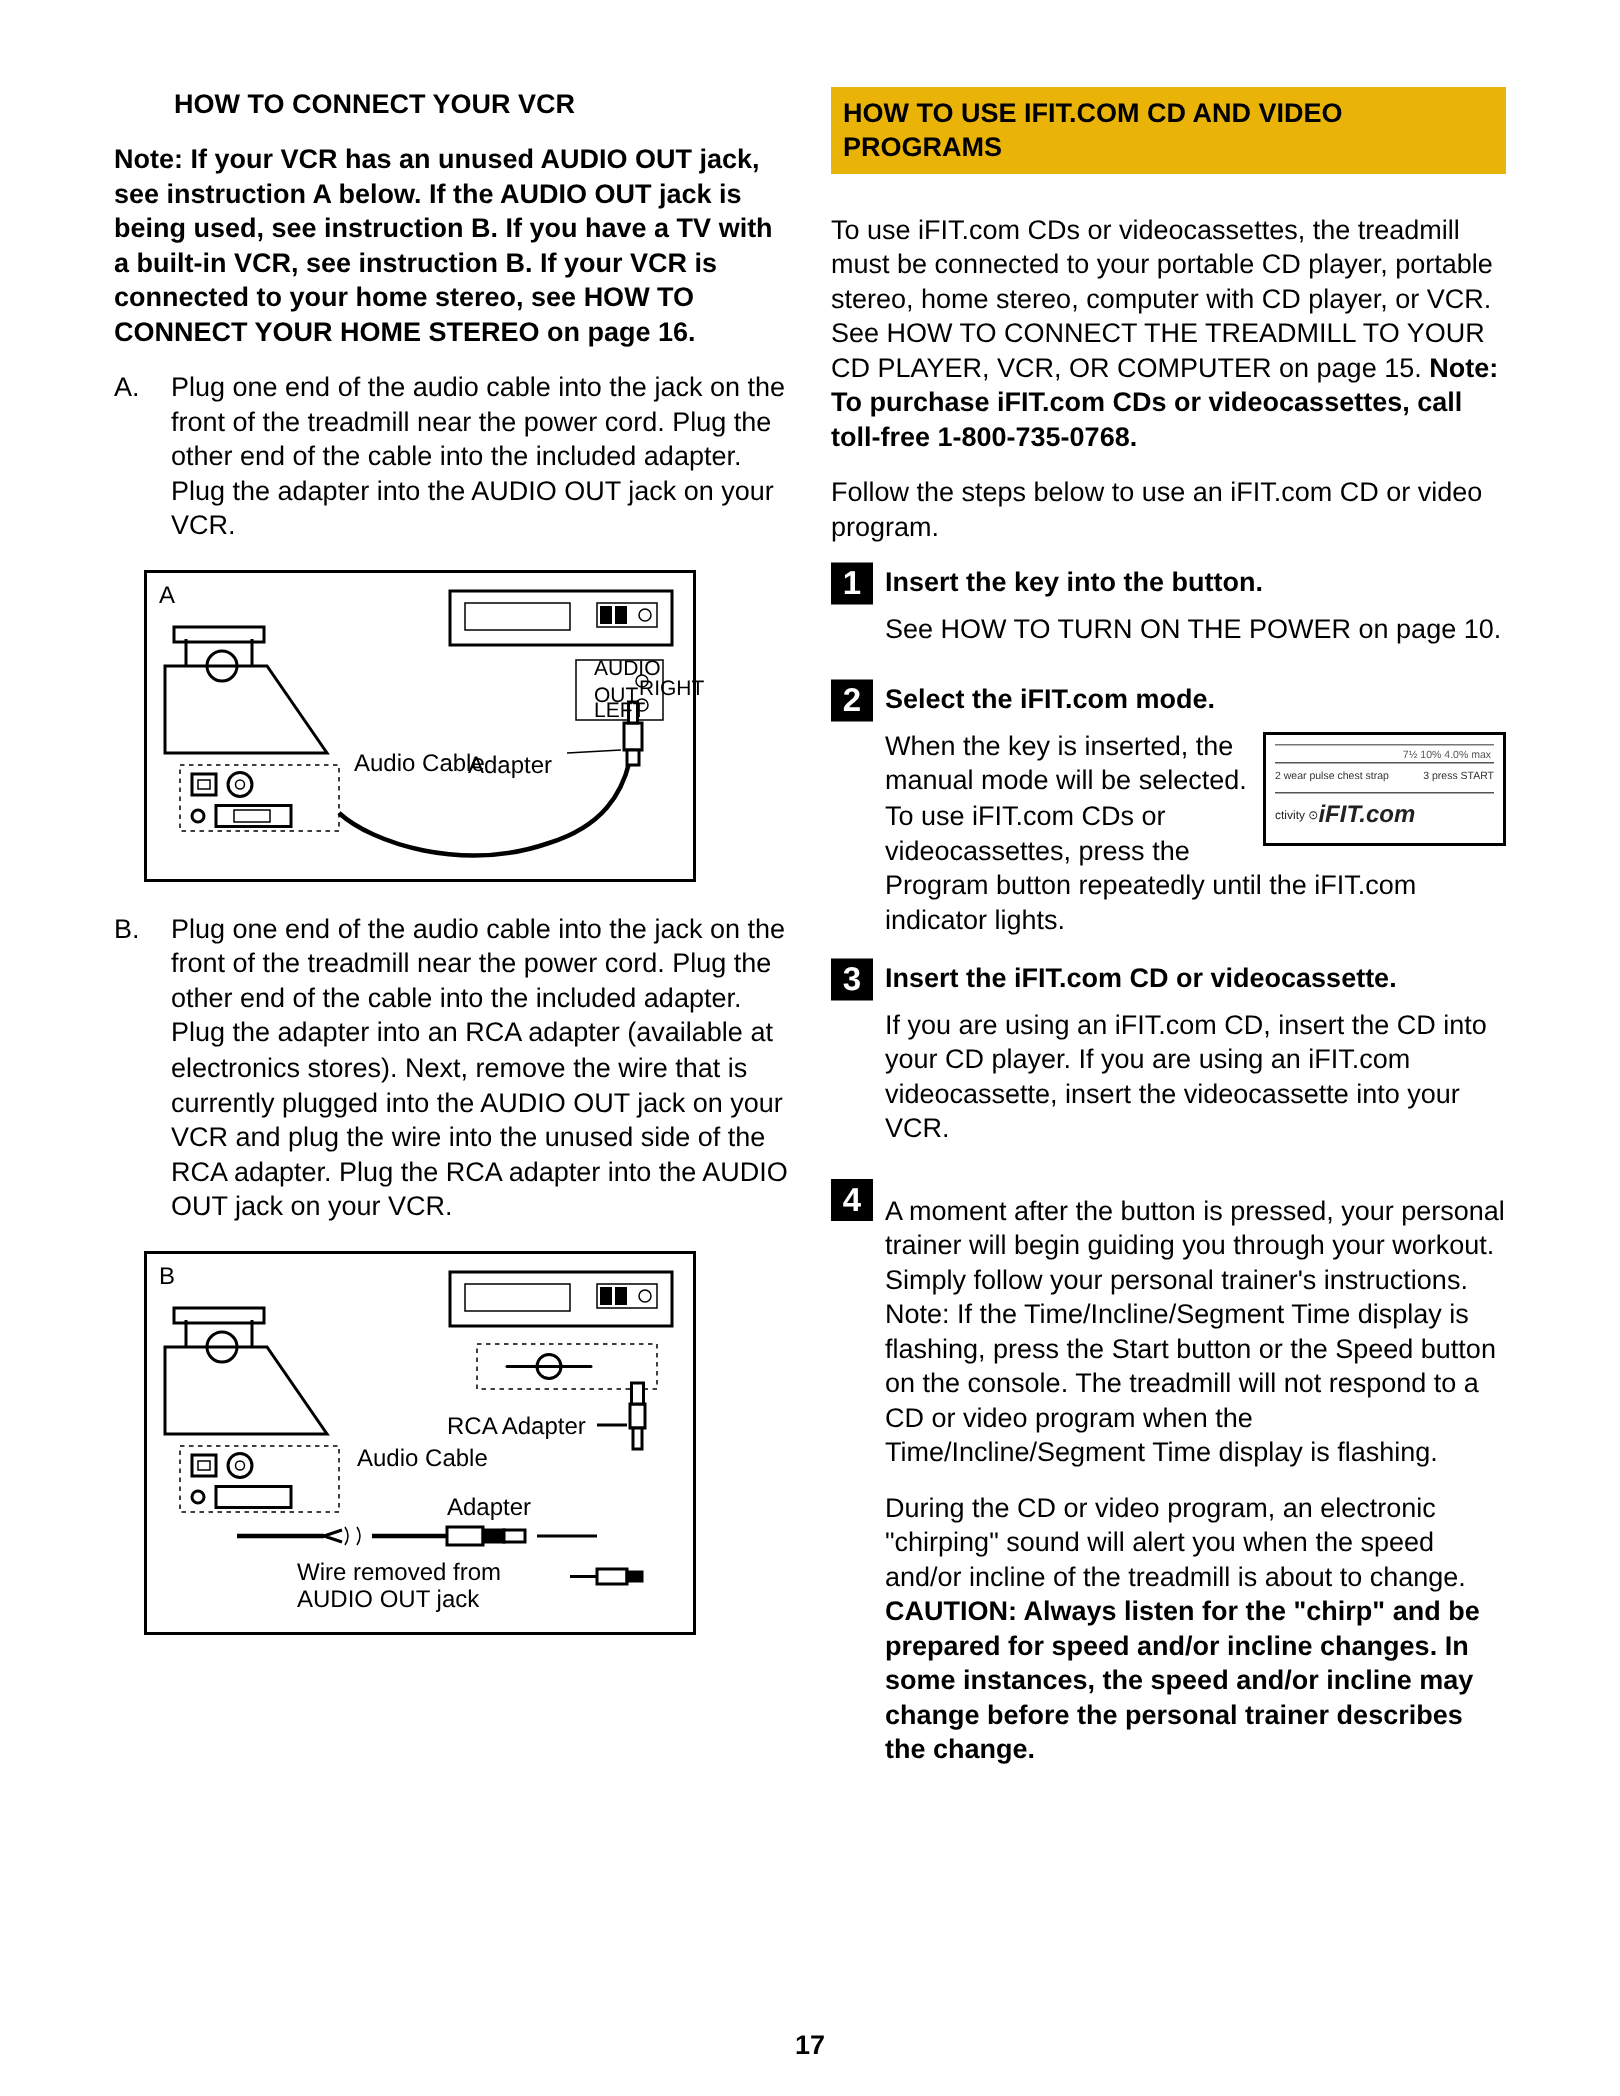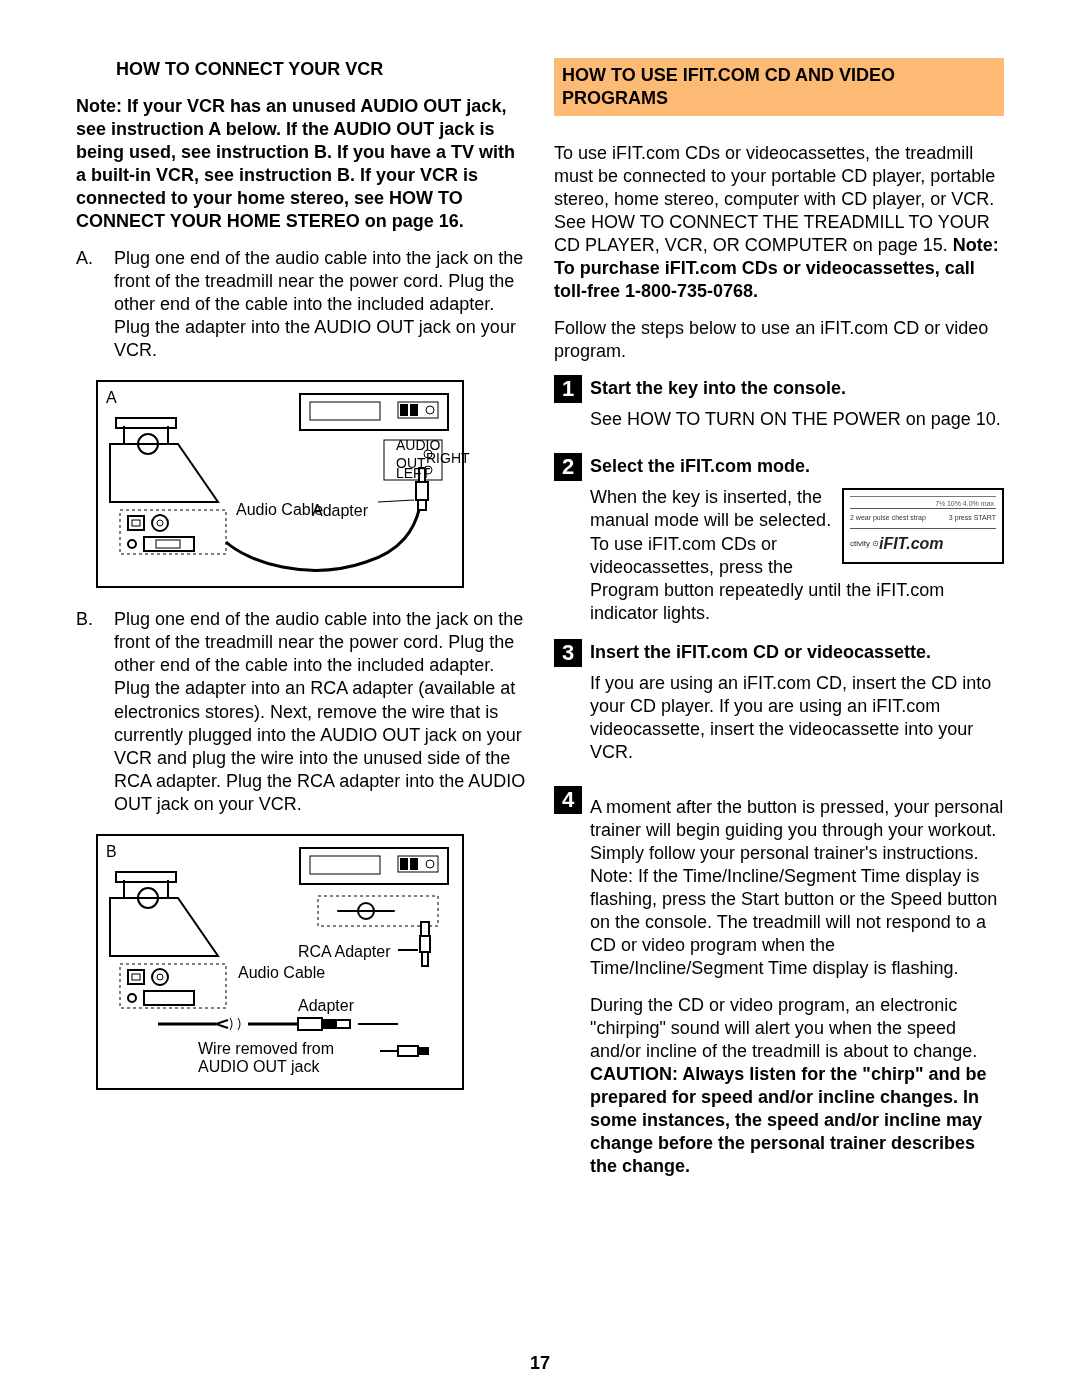--- a/index.html
+++ b/index.html
@@ -28,21 +28,21 @@
   }
   .h2 {
     font-weight: bold;
     margin-left: 40px;
   }
   .bold {
     font-weight: bold;
   }
   p { margin: 0 0 14px 0; }
   .shaded {
-    background: #fdba74;
+    background: #eab308;
     padding: 6px 8px 6px 8px;
     font-weight: bold;
   }
   .indent {
     display: flex;
   }
   .indent .tag {
     width: 22px;
     flex-shrink: 0;
   }
@@ -280,21 +280,21 @@
 
       <p style="margin-top:26px;">
         <span>To use iFIT.com CDs or videocassettes, the treadmill must be connected to your portable CD player, portable stereo, home stereo, computer with CD player, or VCR. See HOW TO CONNECT THE TREADMILL TO YOUR CD PLAYER, VCR, OR COMPUTER on page 15. </span><span class="bold">Note: To purchase iFIT.com CDs or videocassettes, call toll-free 1-800-735-0768.</span>
       </p>
 
       <p>Follow the steps below to use an iFIT.com CD or video program.</p>
 
       <div class="step">
         <div class="step-num">1</div>
         <div class="step-body">
-          <span class="step-title">Start the key into the console.</span>
+          <span class="step-title">Insert the key into the button.</span>
           <p style="margin-top:8px">See HOW TO TURN ON THE POWER on page 10.</p>
         </div>
       </div>
 
       <div class="step">
         <div class="step-num">2</div>
         <div class="step-body">
           <span class="step-title">Select the iFIT.com mode.</span>
           <div style="margin-top:8px;">
             <div class="console-inset">

